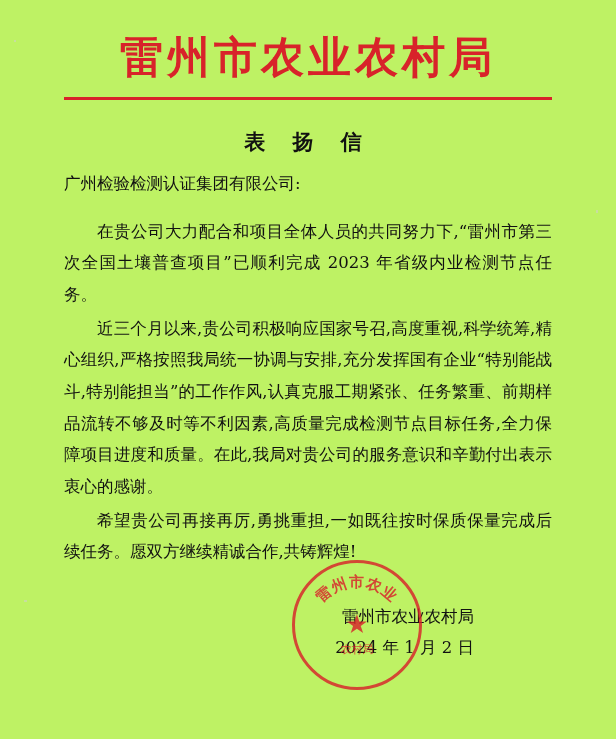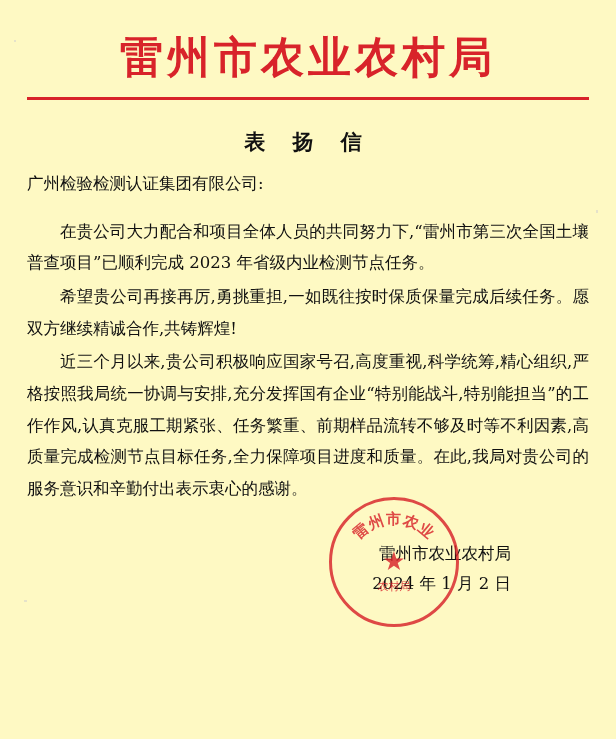--- a/index.html
+++ b/index.html
@@ -12,23 +12,23 @@
     height: 739px;
     font-family: "Liberation Serif", "DejaVu Serif", serif;
     color: #111111;
     position: relative;
     overflow: hidden;
   }
   .page {
     position: relative;
     width: 616px;
     height: 739px;
-    background: #fef9c3;
+    background: #bef264;
     box-sizing: border-box;
-    padding: 0 27px;
+    padding: 0 64px;
   }
   .letterhead {
     text-align: center;
     padding-top: 34px;
   }
   .letterhead-title {
     font-family: "DejaVu Serif", "Liberation Serif", serif;
     color: #d8232a;
     font-size: 43px;
     font-weight: bold;
@@ -144,23 +144,23 @@
     <div class="letterhead-title">雷州市农业农村局</div>
     <div class="letterhead-rule"></div>
   </div>
 
   <div class="doc-title">表 扬 信</div>
 
   <div class="salutation">广州检验检测认证集团有限公司:</div>
 
   <p class="body-para">在贵公司大力配合和项目全体人员的共同努力下,“雷州市第三次全国土壤普查项目”已顺利完成 2023 年省级内业检测节点任务。</p>
 
+  <p class="body-para">近三个月以来,贵公司积极响应国家号召,高度重视,科学统筹,精心组织,严格按照我局统一协调与安排,充分发挥国有企业“特别能战斗,特别能担当”的工作作风,认真克服工期紧张、任务繁重、前期样品流转不够及时等不利因素,高质量完成检测节点目标任务,全力保障项目进度和质量。在此,我局对贵公司的服务意识和辛勤付出表示衷心的感谢。</p>
+
   <p class="body-para">希望贵公司再接再厉,勇挑重担,一如既往按时保质保量完成后续任务。愿双方继续精诚合作,共铸辉煌!</p>
-
-  <p class="body-para">近三个月以来,贵公司积极响应国家号召,高度重视,科学统筹,精心组织,严格按照我局统一协调与安排,充分发挥国有企业“特别能战斗,特别能担当”的工作作风,认真克服工期紧张、任务繁重、前期样品流转不够及时等不利因素,高质量完成检测节点目标任务,全力保障项目进度和质量。在此,我局对贵公司的服务意识和辛勤付出表示衷心的感谢。</p>
 
   <div class="signature-block">
 
     <div class="seal">
       <div class="seal-inner"></div>
       <svg class="seal-arc" viewBox="0 0 124 124">
         <defs>
           <path id="arcpath" d="M 16,70 A 46,46 0 0 1 108,70" fill="none"></path>
         </defs>
         <text>

